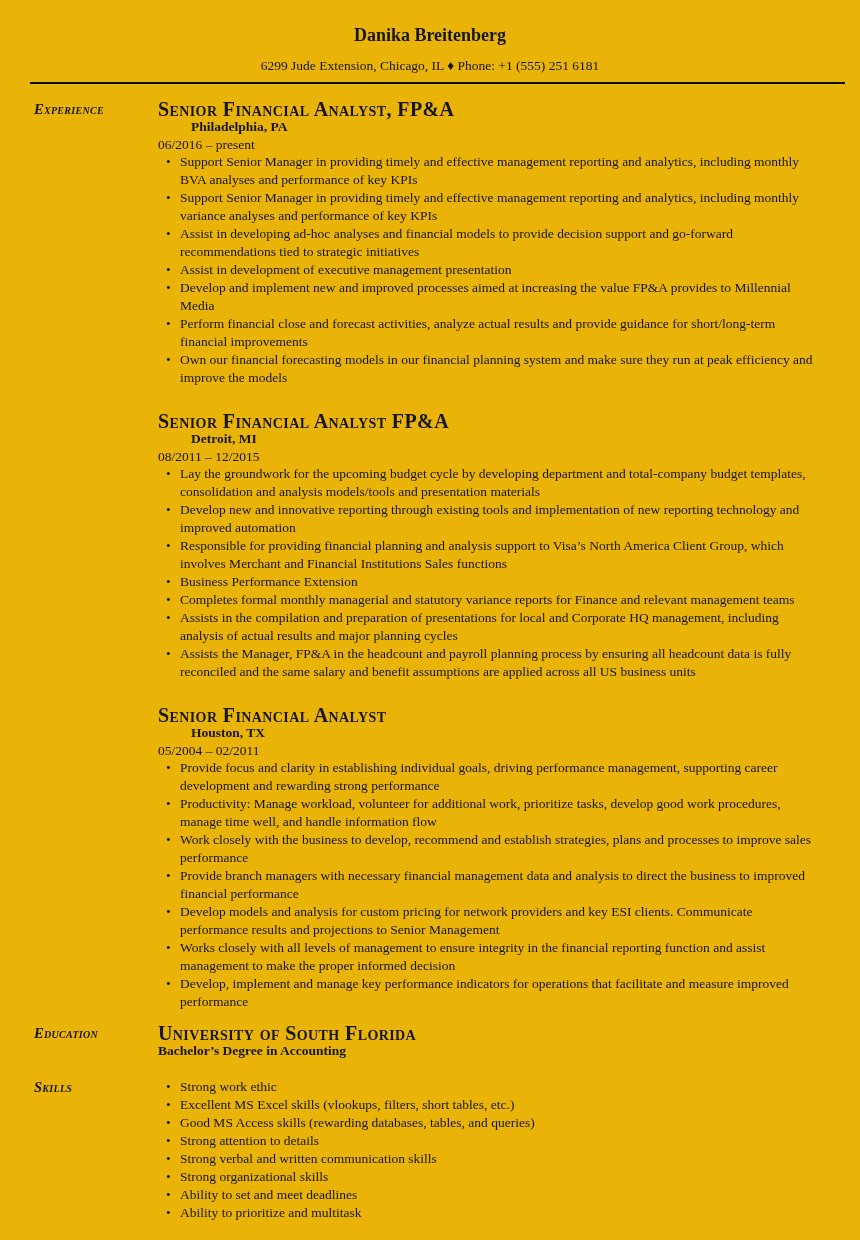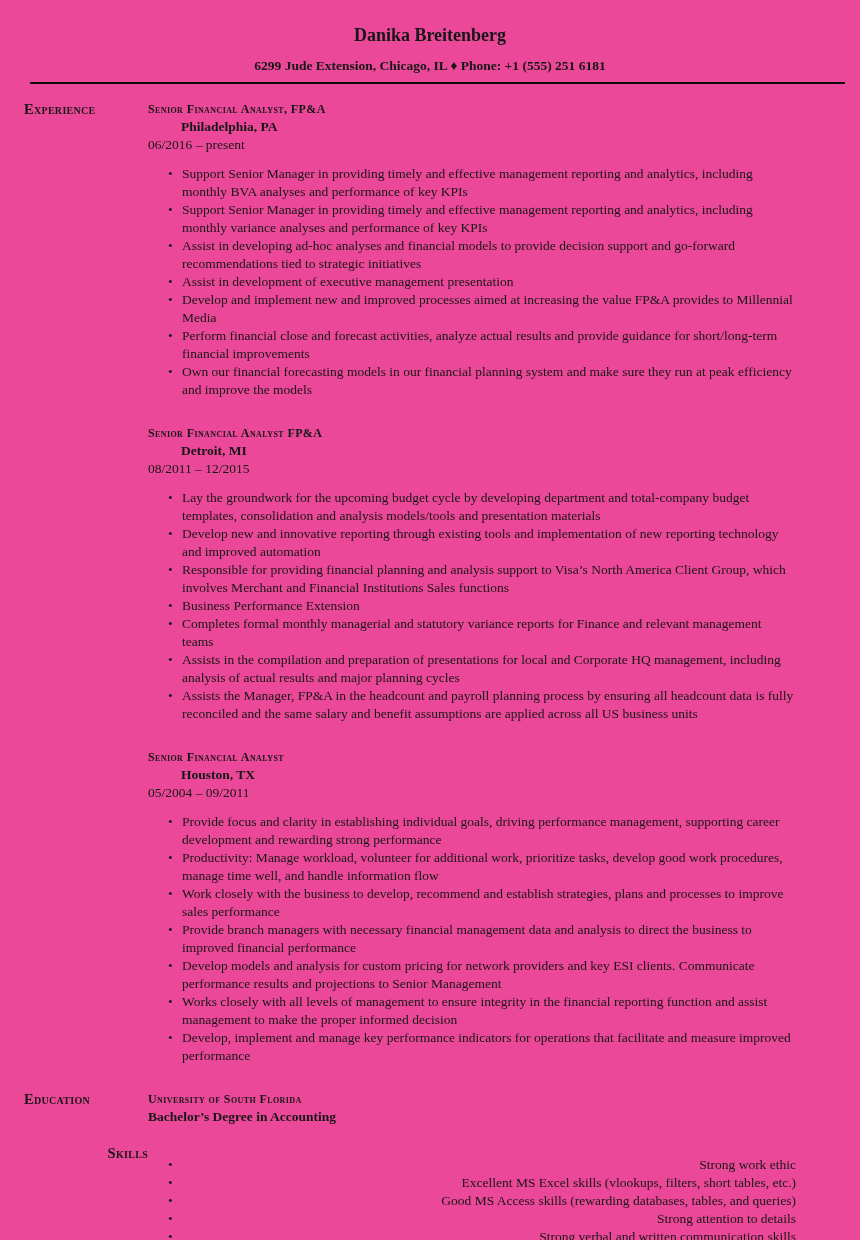--- a/index.html
+++ b/index.html
@@ -3,79 +3,80 @@
 <meta charset="utf-8">
 <title>Resume</title>
 <style>
   html, body { margin: 0; padding: 0; }
   body { background: #f9f9f9; }
   .page {
     position: relative;
     width: 860px;
     height: 1240px;
     overflow: hidden;
-    background: #ec4899;
+    background: #eab308;
     color: #161616;
     font-family: "Liberation Serif", "DejaVu Serif", serif;
     font-size: 13.5px;
     line-height: 18px;
   }
   
   .name {
     margin: 25px 0 0 0;
     font-size: 18px;
     line-height: 21px;
     font-weight: bold;
     text-align: center;
   }
   .contact {
     margin-top: 11px;
-    font-weight: bold;
+    font-weight: normal;
     text-align: center;
   }
   .rule {
     border: 0;
     border-top: 2px solid #0d0d0d;
     margin: 7px 15px 0 30px;
   }
   
   .section { display: flex; }
   .section.experience { margin-top: 16px; }
   .section.education  { margin-top: 13px; }
-  .section.skills     { margin-top: 18px; text-align: right; }
+  .section.skills     { margin-top: 18px; }
   .label-col {
     flex: none;
     width: 124px;
-    padding-left: 24px;
+    padding-left: 34px;
     box-sizing: content-box;
+    font-style: italic;
   }
   .section-label {
     font-weight: bold;
     font-variant: small-caps;
     font-size: 14.5px;
     letter-spacing: 0.3px;
     line-height: 18px;
   }
   .content-col { width: 660px; flex: none; }
   
   .job { margin: 0 0 25px 0; }
   .job:last-child { margin-bottom: 0; }
   .job-title, .school {
     margin: 0;
-    font-size: 12px;
+    font-size: 20px;
     font-weight: bold;
     font-variant: small-caps;
     letter-spacing: 0.4px;
     line-height: 18px;
   }
   .job-location { font-weight: bold; line-height: 18px; margin-left: 33px; }
   .job-dates { line-height: 17px; }
   .degree { font-weight: bold; line-height: 18px; }
   
-  ul.bullets { list-style: none; margin: 12px; padding: 0; }
+  ul.bullets { list-style: none; margin: 0; padding: 0; }
   ul.bullets li {
     position: relative;
     padding-left: 22px;
   }
   ul.bullets li::before {
     content: "\2022";
     position: absolute;
     left: 8px;
     top: 0;
   }
@@ -125,21 +126,21 @@
             <li>Business Performance Extension</li>
             <li>Completes formal monthly managerial and statutory variance reports for Finance and relevant management teams</li>
             <li>Assists in the compilation and preparation of presentations for local and Corporate HQ management, including analysis of actual results and major planning cycles</li>
             <li>Assists the Manager, FP&amp;A in the headcount and payroll planning process by ensuring all headcount data is fully reconciled and the same salary and benefit assumptions are applied across all US business units</li>
           </ul>
       </article>
 
       <article class="job">
         <h2 class="job-title">Senior Financial Analyst</h2>
         <div class="job-location">Houston, TX</div>
-        <div class="job-dates">05/2004 – 09/2011</div>
+        <div class="job-dates">05/2004 – 02/2011</div>
         <ul class="bullets">
 
         <li>Provide focus and clarity in establishing individual goals, driving performance management, supporting career development and rewarding strong performance</li>
             <li>Productivity: Manage workload, volunteer for additional work, prioritize tasks, develop good work procedures, manage time well, and handle information flow</li>
             <li>Work closely with the business to develop, recommend and establish strategies, plans and processes to improve sales performance</li>
             <li>Provide branch managers with necessary financial management data and analysis to direct the business to improved financial performance</li>
             <li>Develop models and analysis for custom pricing for network providers and key ESI clients. Communicate performance results and projections to Senior Management</li>
             <li>Works closely with all levels of management to ensure integrity in the financial reporting function and assist management to make the proper informed decision</li>
             <li>Develop, implement and manage key performance indicators for operations that facilitate and measure improved performance</li>
           </ul>

